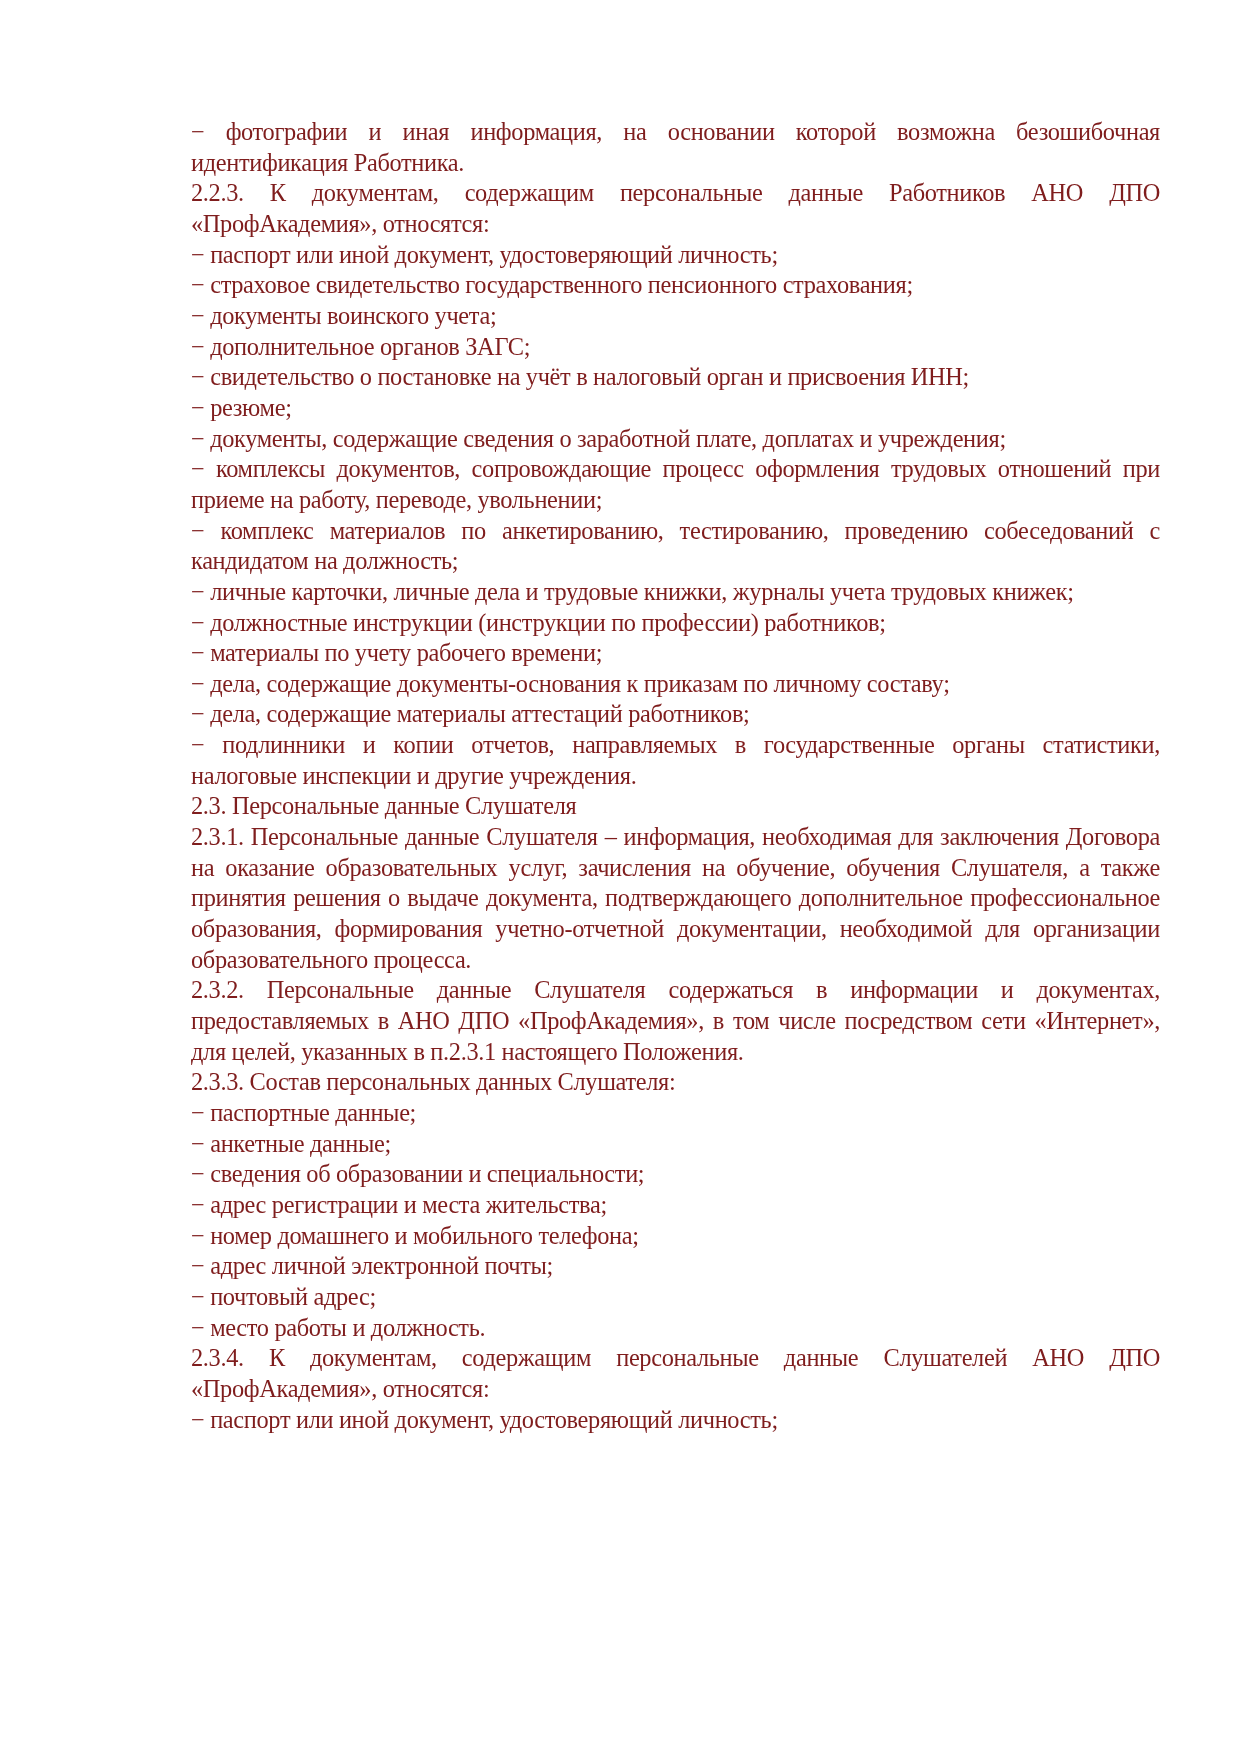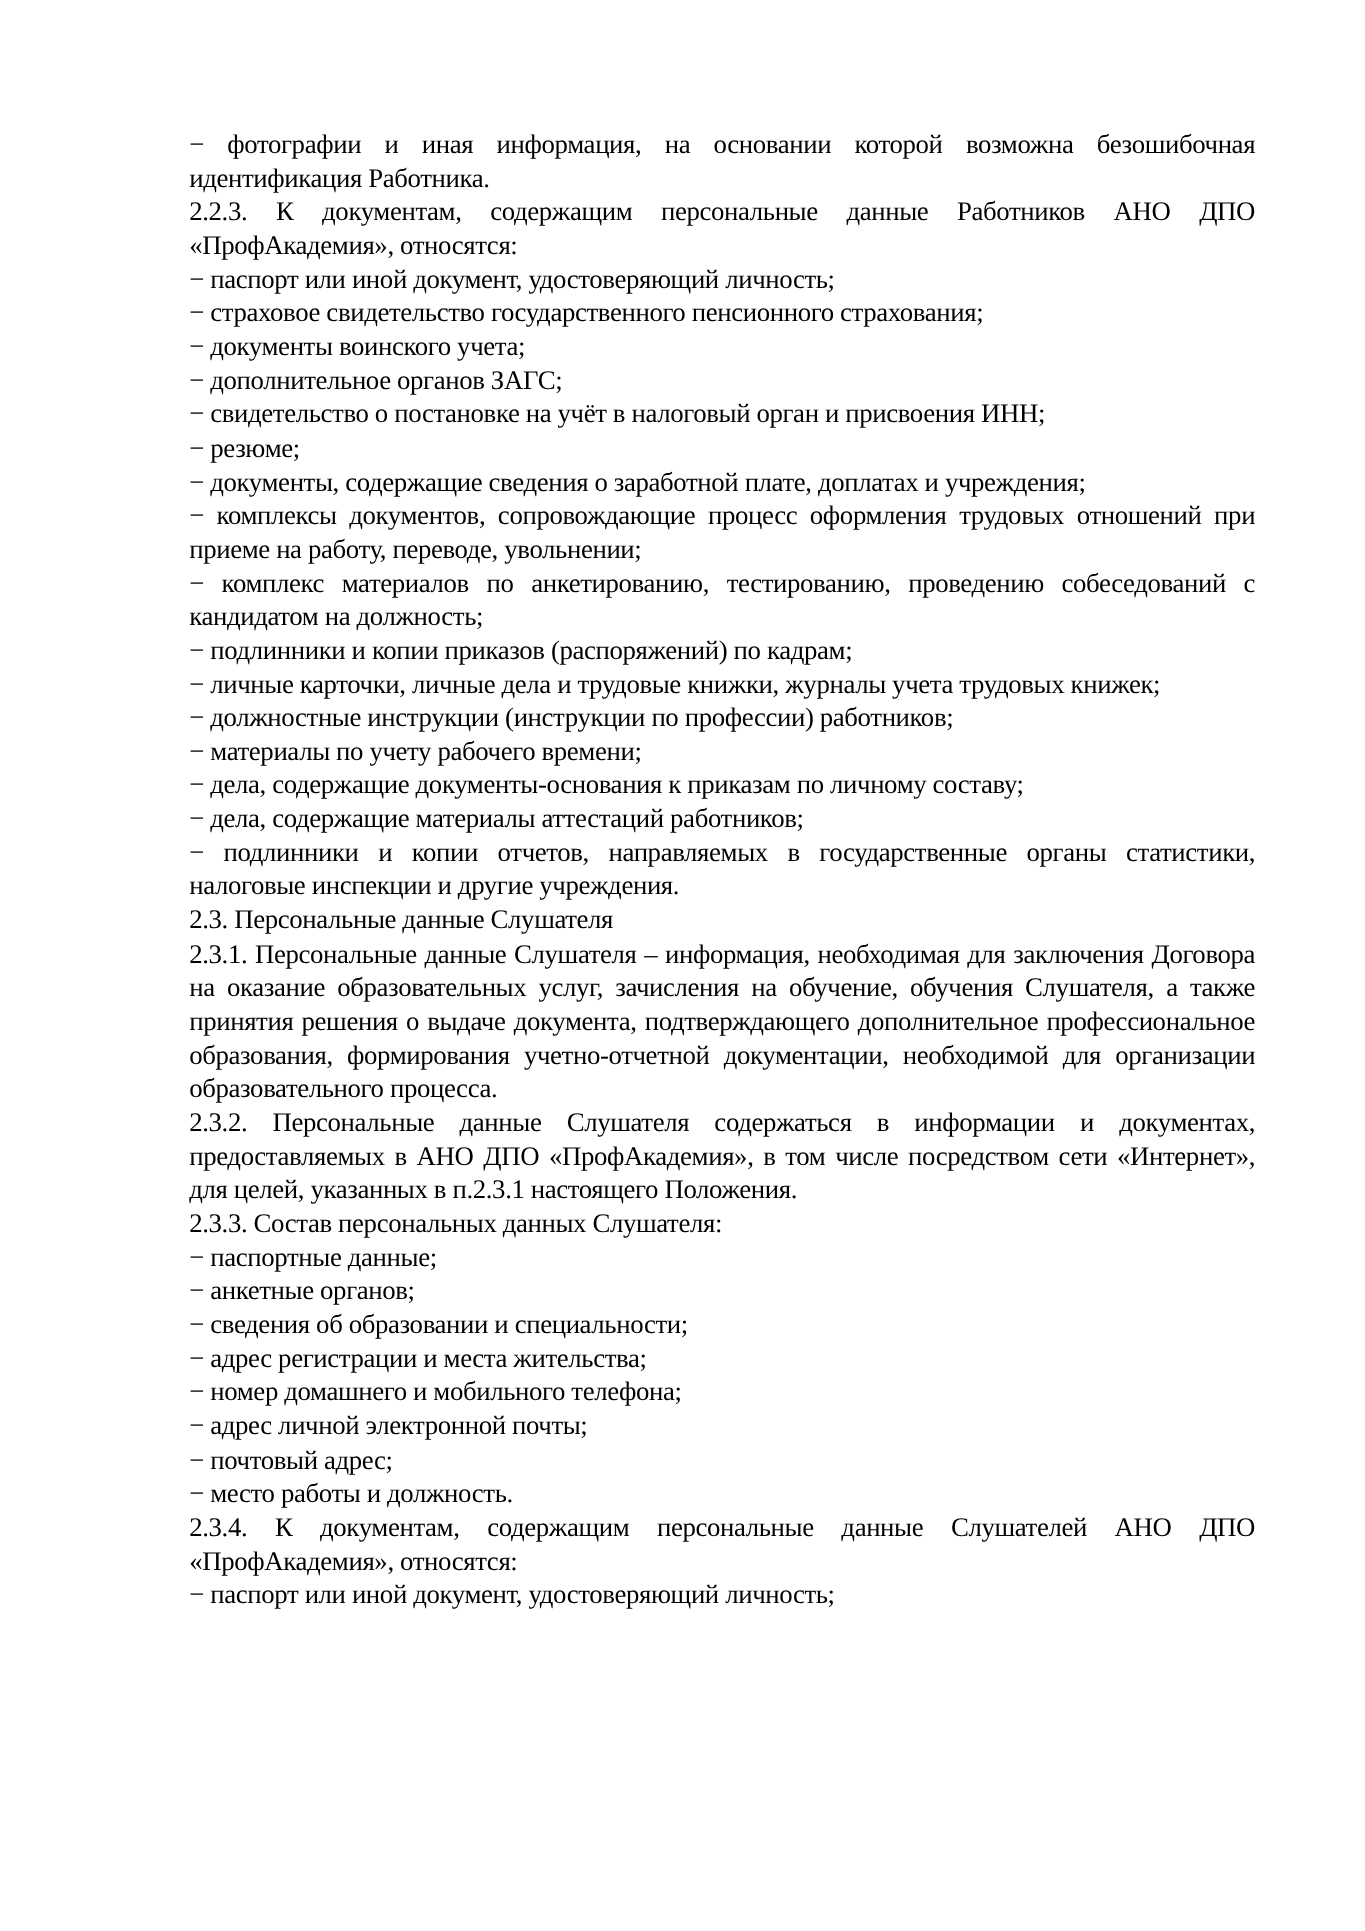--- a/index.html
+++ b/index.html
@@ -1,25 +1,25 @@
 <!DOCTYPE html>
 <html><head>
 <meta charset="utf-8">
 <style>
   html, body { margin: 0; padding: 0; background: #ffffff; }
   body { width: 1241px; height: 1755px; position: relative; overflow: hidden; }
   .page {
     position: absolute;
-    left: 172px;
+    left: 191px;
     top: 117px;
     width: 969px;
     font-family: "Liberation Serif", "DejaVu Serif", serif;
     font-size: 24.4px;
     line-height: 30.65px;
-    color: #000000;
+    color: #7f1d1d;
   }
   .para {
     margin: 0;
     text-align: justify;
     text-align-last: left;
     letter-spacing: -0.35px;
     word-spacing: 0;
   }
 </style>
 </head>
@@ -30,33 +30,32 @@
   <p class="para">2.2.3. К документам, содержащим персональные данные Работников АНО ДПО «ПрофАкадемия», относятся:</p>
   <p class="para">− паспорт или иной документ, удостоверяющий личность;</p>
   <p class="para">− страховое свидетельство государственного пенсионного страхования;</p>
   <p class="para">− документы воинского учета;</p>
   <p class="para">− дополнительное органов ЗАГС;</p>
   <p class="para">− свидетельство о постановке на учёт в налоговый орган и присвоения ИНН;</p>
   <p class="para">− резюме;</p>
   <p class="para">− документы, содержащие сведения о заработной плате, доплатах и учреждения;</p>
   <p class="para">− комплексы документов, сопровождающие процесс оформления трудовых отношений при приеме на работу, переводе, увольнении;</p>
   <p class="para">− комплекс материалов по анкетированию, тестированию, проведению собеседований с кандидатом на должность;</p>
-  <p class="para">− подлинники и копии приказов (распоряжений) по кадрам;</p>
   <p class="para">− личные карточки, личные дела и трудовые книжки, журналы учета трудовых книжек;</p>
   <p class="para">− должностные инструкции (инструкции по профессии) работников;</p>
   <p class="para">− материалы по учету рабочего времени;</p>
   <p class="para">− дела, содержащие документы-основания к приказам по личному составу;</p>
   <p class="para">− дела, содержащие материалы аттестаций работников;</p>
   <p class="para">− подлинники и копии отчетов, направляемых в государственные органы статистики, налоговые инспекции и другие учреждения.</p>
   <p class="para">2.3. Персональные данные Слушателя</p>
   <p class="para">2.3.1. Персональные данные Слушателя – информация, необходимая для заключения Договора на оказание образовательных услуг, зачисления на обучение, обучения Слушателя, а также принятия решения о выдаче документа, подтверждающего дополнительное профессиональное образования, формирования учетно-отчетной документации, необходимой для организации образовательного процесса.</p>
   <p class="para">2.3.2. Персональные данные Слушателя содержаться в информации и документах, предоставляемых в АНО ДПО «ПрофАкадемия», в том числе посредством сети «Интернет», для целей, указанных в п.2.3.1 настоящего Положения.</p>
   <p class="para">2.3.3. Состав персональных данных Слушателя:</p>
   <p class="para">− паспортные данные;</p>
-  <p class="para">− анкетные органов;</p>
+  <p class="para">− анкетные данные;</p>
   <p class="para">− сведения об образовании и специальности;</p>
   <p class="para">− адрес регистрации и места жительства;</p>
   <p class="para">− номер домашнего и мобильного телефона;</p>
   <p class="para">− адрес личной электронной почты;</p>
   <p class="para">− почтовый адрес;</p>
   <p class="para">− место работы и должность.</p>
   <p class="para">2.3.4. К документам, содержащим персональные данные Слушателей АНО ДПО «ПрофАкадемия», относятся:</p>
   <p class="para">− паспорт или иной документ, удостоверяющий личность;</p>
 </div>
 

